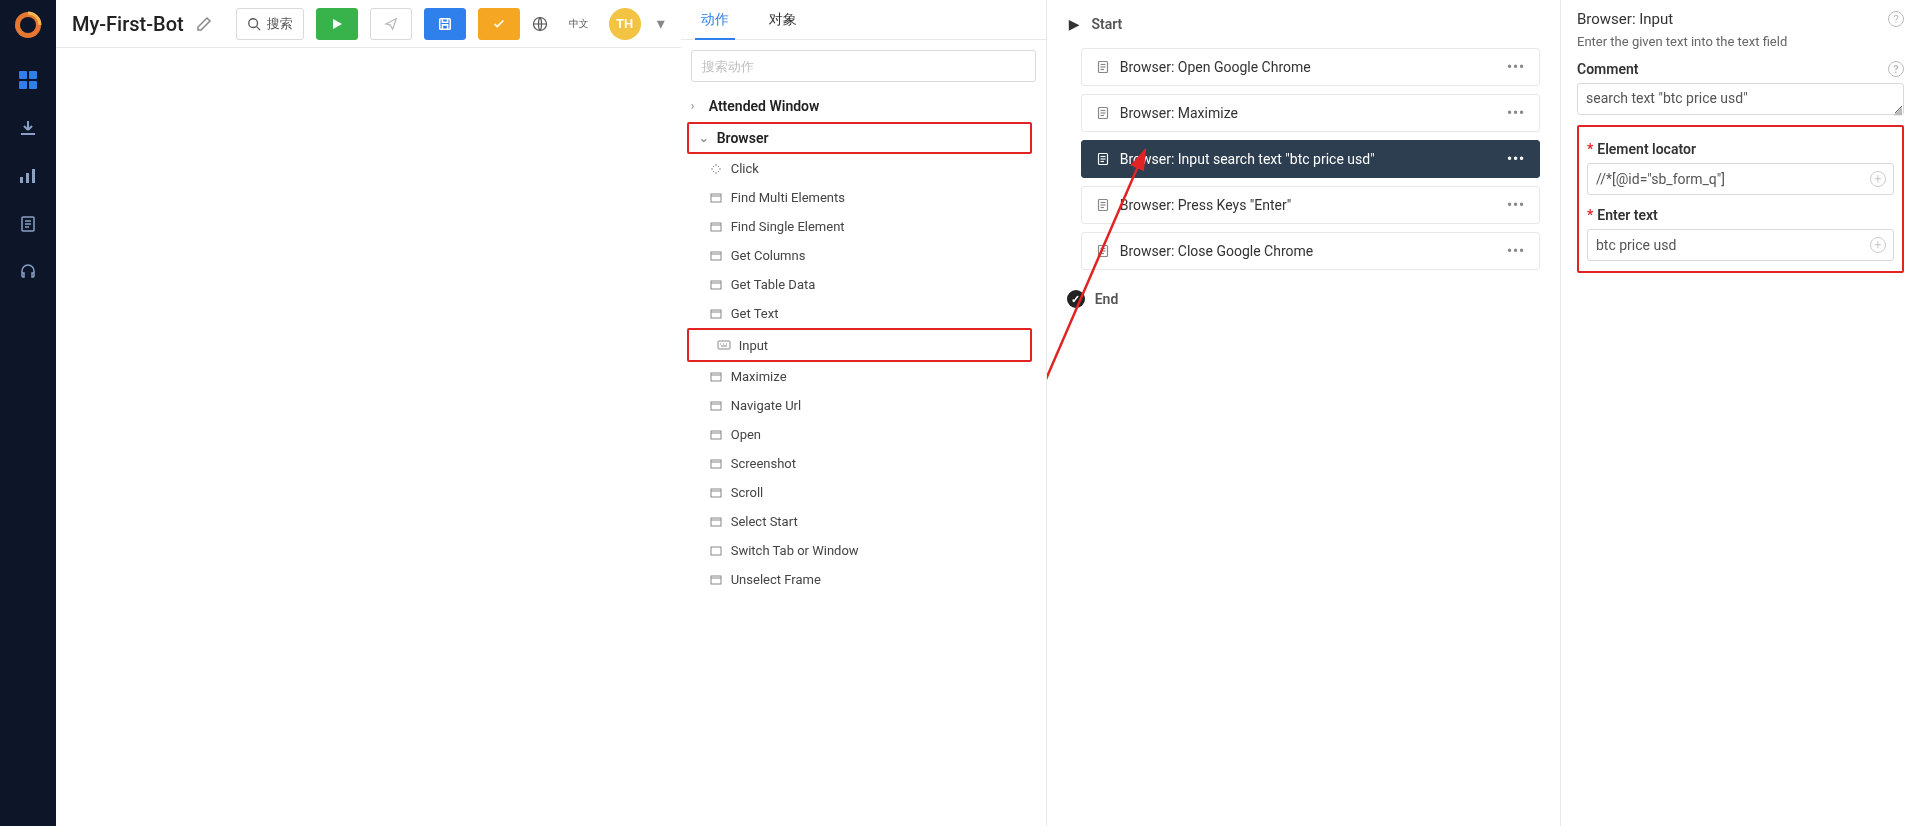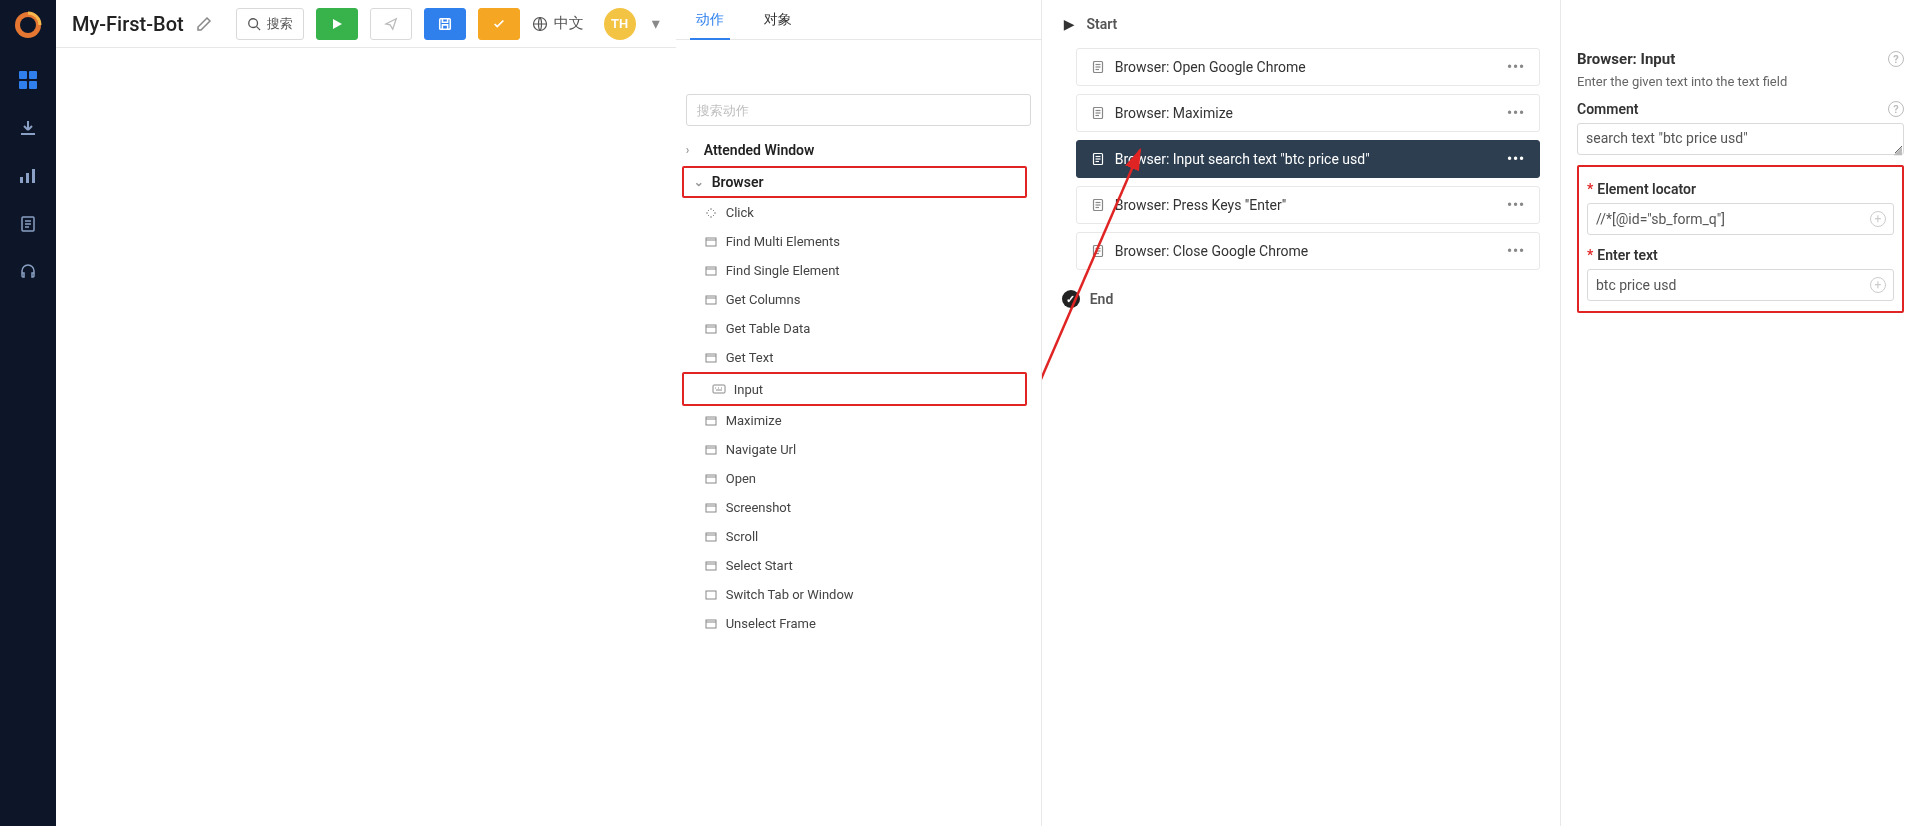--- a/index.html
+++ b/index.html
@@ -19,35 +19,35 @@
 .title { font-size: 20px; font-weight: 500; color: #222; }
 .edit-ic { color: #888; cursor: pointer; }
 .topbar .spacer { flex: 1; }
 .btn { height: 32px; border: 1px solid #d9d9d9; background: #fff; border-radius: 3px; display: inline-flex; align-items: center; justify-content: center; padding: 0 10px; cursor: pointer; font-size: 13px; }
 .btn.icon { min-width: 42px; padding: 0; }
 .btn.green { background: #38b24a; border-color: #38b24a; color: #fff; }
 .btn.blue { background: #2f80ed; border-color: #2f80ed; color: #fff; }
 .btn.orange { background: #f5a623; border-color: #f5a623; color: #fff; }
 .btn.ghost { color: #555; }
 .btn.disabled { color: #bbb; cursor: not-allowed;}
-.lang { display: flex; align-items: center; gap: 6px; color: #555; cursor: pointer; font-size: 15px; }
+.lang { display: flex; align-items: center; gap: 21px; color: #555; cursor: pointer; font-size: 10px; }
 .avatar { width: 32px; height: 32px; background: #f3c343; border-radius: 50%; display: flex; align-items: center; justify-content: center; color: #fff; font-weight: 600; font-size: 13px; cursor: pointer; margin-left: 8px;}
 .caret { color:#888; margin-left:4px; cursor:pointer; }
 
 
 .workspace { flex: 1; display: flex; min-height: 0; }
 
 
 .left { width: 366px; border-right: 1px solid #e8e8e8; display: flex; flex-direction: column; }
 .tabs { display: flex; border-bottom: 1px solid #e8e8e8; height: 40px; }
 .tab { flex: 0 0 auto; padding: 0 20px; display: flex; align-items: center; cursor: pointer; font-size: 14px; color: #333; position: relative; }
 .tab.active { color: #2f80ed; }
 .tab.active::after { content: ""; position: absolute; bottom: -1px; left: 14px; right: 14px; height: 2px; background: #2f80ed; }
 .search-wrap { padding: 10px 10px 8px; }
-.search { width: 100%; height: 32px; border: 1px solid #d9d9d9; border-radius: 3px; padding: 0 10px; font-size: 13px; color: #333; margin-top: 44px; }
+.search { width: 100%; height: 32px; border: 1px solid #d9d9d9; border-radius: 3px; padding: 0 10px; font-size: 13px; color: #333; }
 .search::placeholder { color: #bfbfbf; }
 .tree { flex: 1; overflow-y: auto; overflow-x: visible; font-size: 14px; padding-right: 8px; position:relative; }
 .tree::-webkit-scrollbar { width: 10px; }
 .tree::-webkit-scrollbar-thumb { background: #cfcfcf; border-radius: 5px; }
 .tree::-webkit-scrollbar-track { background: #f5f5f5; }
 .cat { display: flex; align-items: center; height: 32px; padding: 0 10px; cursor: pointer; font-weight: 600; color: #222; gap: 6px; }
 .cat .chev { color: #999; font-size: 12px; width: 12px; }
 .cat.hl { border: 2px solid #e02424; border-radius: 2px; margin: 0 6px; }
 .action { display: flex; align-items: center; height: 29px; padding: 0 10px 0 28px; cursor: pointer; color: #444; gap: 8px; font-size: 13px; }
 .action.hl { border: 2px solid #e02424; border-radius: 2px; margin: 0 6px; height: 34px; }
@@ -63,21 +63,21 @@
 .step.selected { background: #2c3e50; border-color: #2c3e50; color: #fff; }
 .step.selected .doc, .step.selected .dots { color: #fff; }
 .flow-end { display: flex; align-items: center; gap: 10px; color: #555; font-size: 14px; margin: 20px 0 0 0px; font-weight:600; }
 .end-ic { width: 18px; height: 18px; background: #222; border-radius: 50%; color:#fff; display:flex; align-items:center; justify-content:center; font-size:11px; }
 
 
 svg.arrow-svg { position:absolute; pointer-events:none; top:0; left:0; }
 
 
 .right { width: 360px; border-left: 1px solid #e8e8e8; padding: 10px 16px; overflow:auto; }
-.right h3 { font-size: 15px; font-weight: 700; margin-bottom: 6px; display:flex; align-items:center;margin-top:40px; }
+.right h3 { font-size: 15px; font-weight: 400; margin-bottom: 6px; display:flex; align-items:center; }
 .right .help { margin-left:auto; width:16px; height:16px; border:1px solid #bbb; border-radius:50%; color:#bbb; font-size:11px; display:flex; align-items:center; justify-content:center; cursor:pointer;}
 .desc { color: #666; font-size: 13px; margin-bottom: 12px; }
 .fld-label { font-size: 14px; font-weight: 600; color: #333; margin: 8px 0 6px; display:flex; align-items:center; gap:4px; }
 .fld-label .req { color: #e02424; }
 .fld-label .help2 { margin-left:auto; }
 .ta { width: 100%; border: 1px solid #d9d9d9; border-radius: 3px; padding: 6px 8px; font-size: 14px; color: #555; resize: vertical; min-height: 32px; font-family: inherit; }
 .ta-wrap { position:relative; }
 .resize-grip { position:absolute; right:2px; bottom:2px; color:#bbb; font-size:11px; pointer-events:none; }
 .inp-wrap { position:relative; }
 .inp { width: 100%; height: 32px; border: 1px solid #d9d9d9; border-radius: 3px; padding: 0 28px 0 8px; font-size: 14px; color: #555; }

